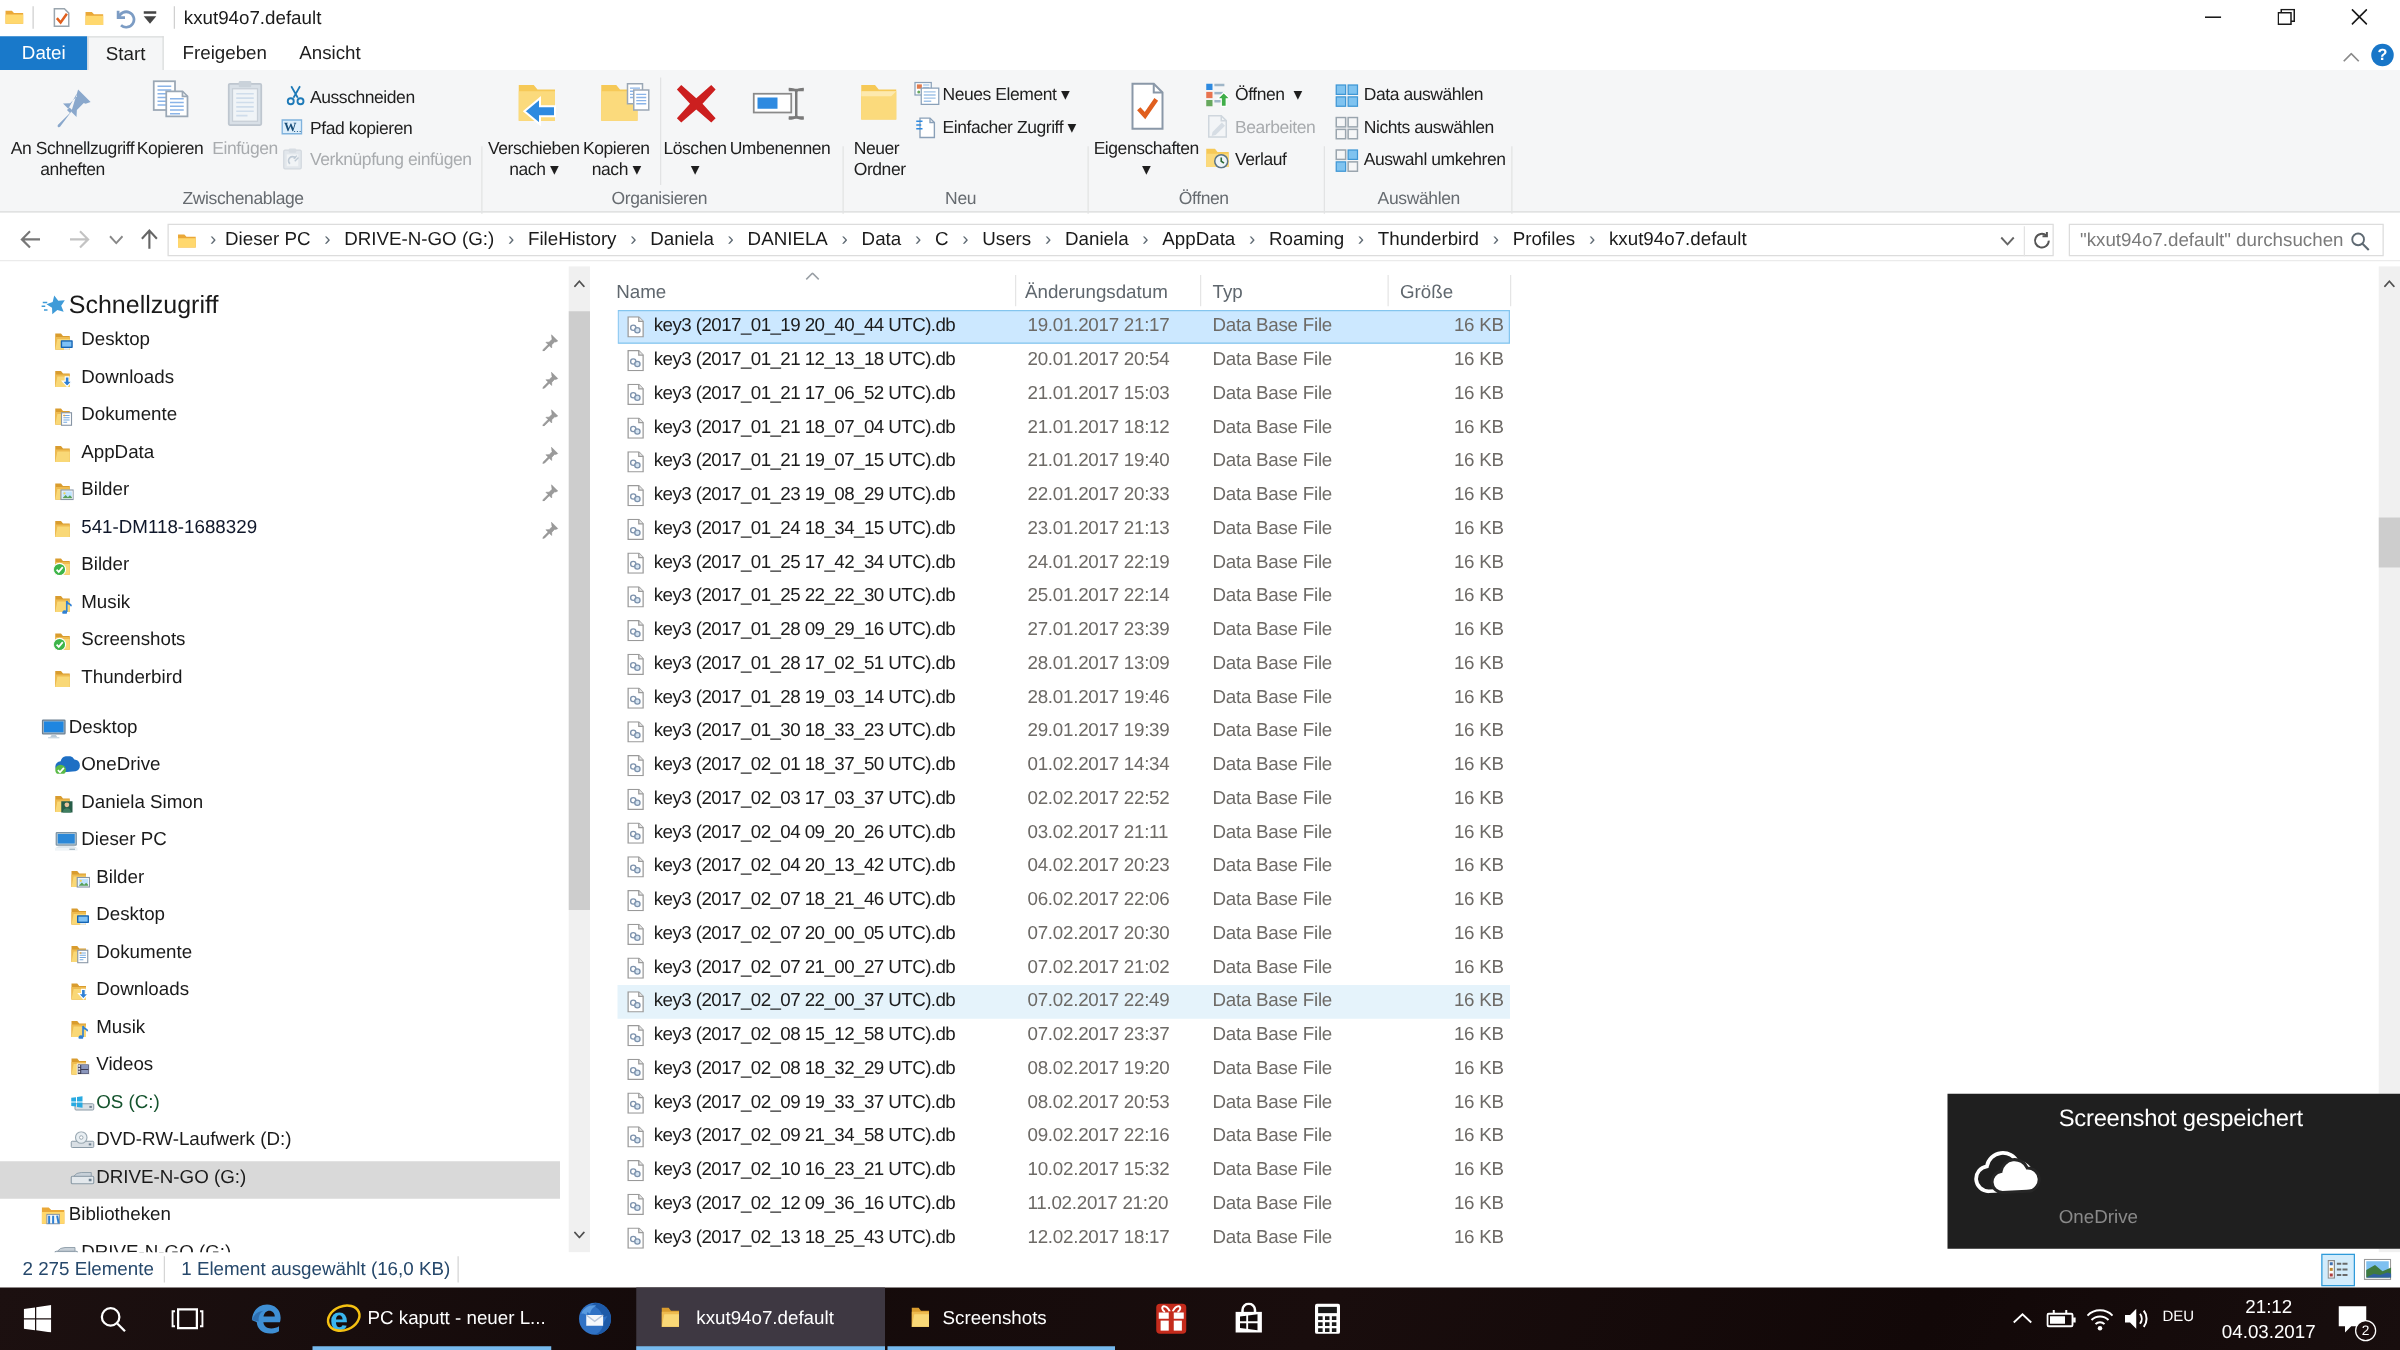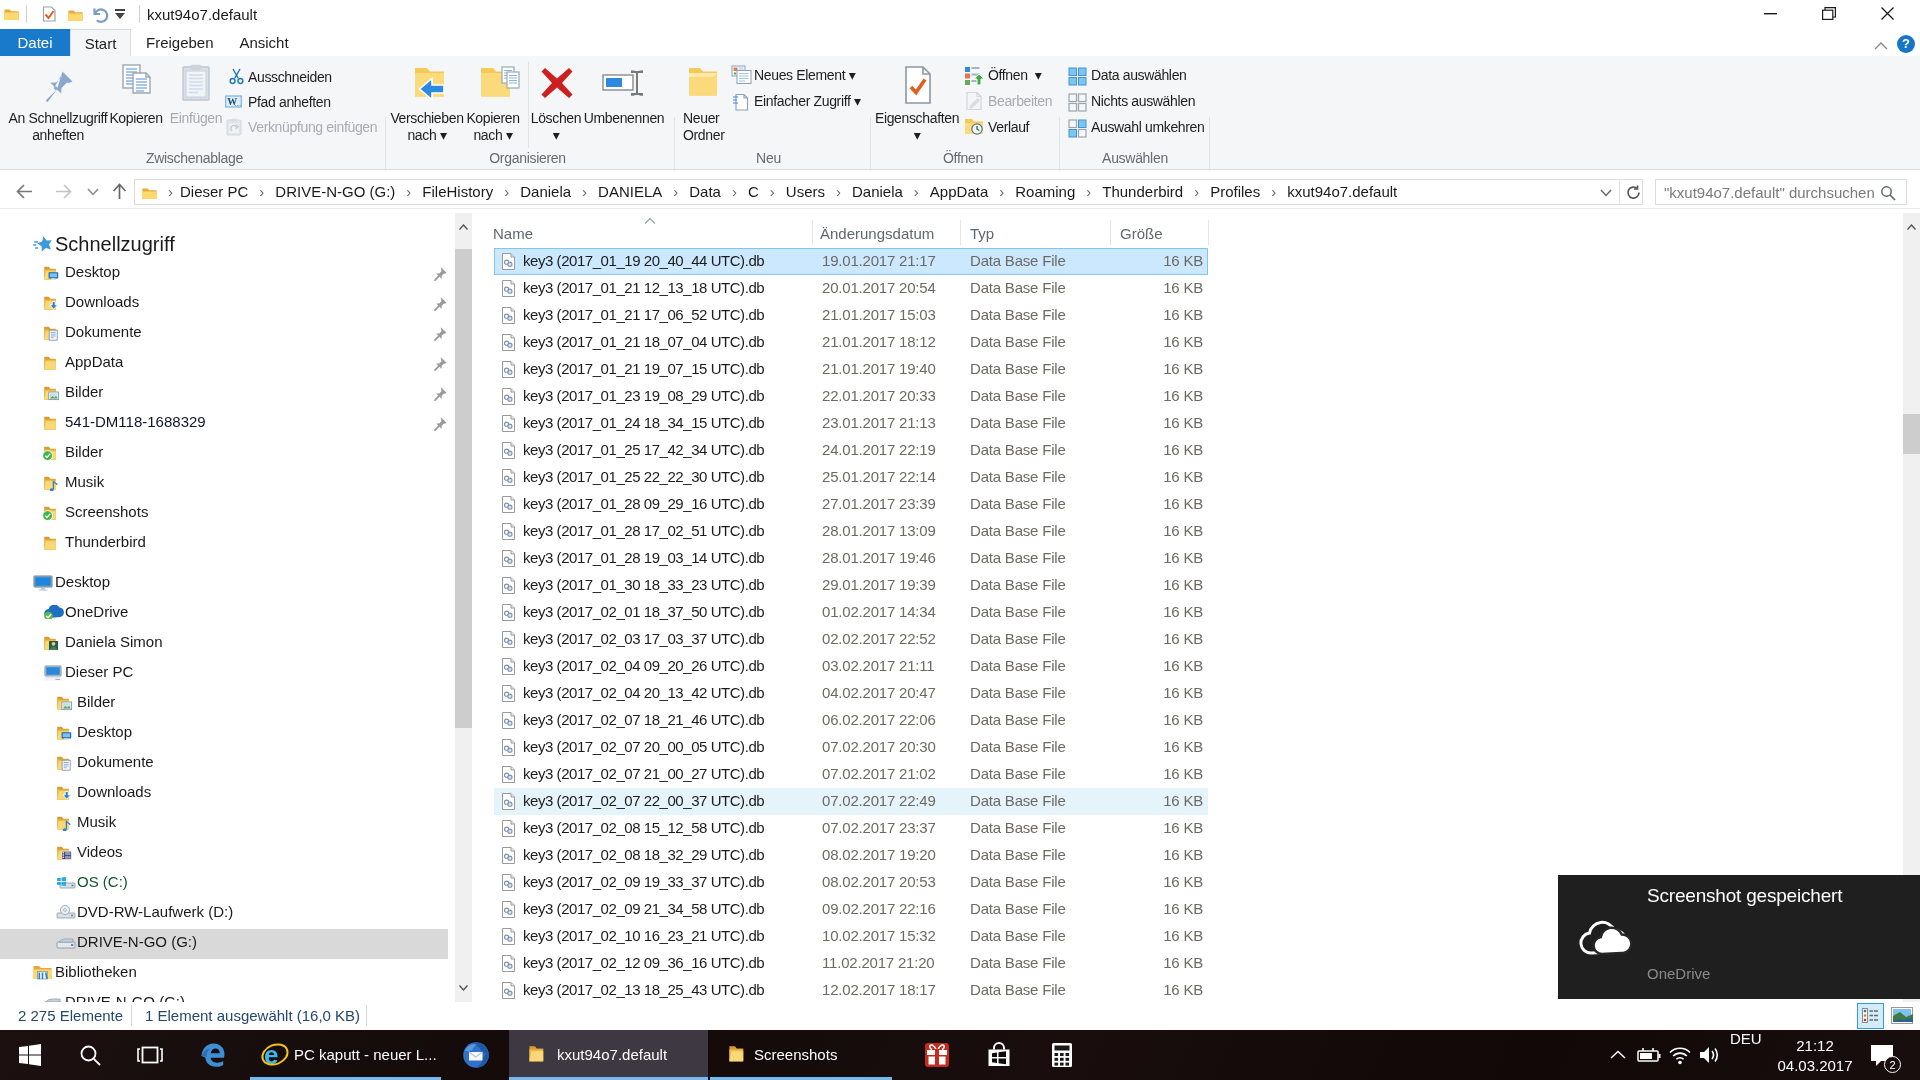--- a/index.html
+++ b/index.html
@@ -88,21 +88,21 @@
         <path d="M5 1 l5.2 9.2 M12 1 L6.8 10.2" stroke="#1e7ab8" stroke-width="1.4" fill="none"></path>
         <circle cx="4.6" cy="13" r="2.4" fill="none" stroke="#1e7ab8" stroke-width="1.5"></circle>
         <circle cx="12.4" cy="13" r="2.4" fill="none" stroke="#1e7ab8" stroke-width="1.5"></circle>
       </svg></div>
   <div class="abs rtxt" style="left:248px;top:13px">Ausschneiden</div>
   <div class="abs" style="left:225px;top:38px"><svg width="17" height="15" viewBox="0 0 17 15">
         <rect x="0.7" y="2" width="15.6" height="11" fill="#ddeefb" stroke="#7fb2dd" stroke-width="1.2"></rect>
         <text x="2.2" y="11" font-family="Liberation Serif" font-size="10" font-weight="bold" fill="#1a4f7a">W</text>
         <text x="9.5" y="11.5" font-size="8" fill="#1a4f7a">...</text>
       </svg></div>
-  <div class="abs rtxt" style="left:248px;top:38px">Pfad anheften</div>
+  <div class="abs rtxt" style="left:248px;top:38px">Pfad kopieren</div>
   <div class="abs" style="left:226px;top:62px;opacity:0.45"><svg width="16" height="18" viewBox="0 0 16 18">
         <rect x="1" y="2" width="14" height="15" rx="1" fill="#cdd6df" stroke="#aab6c2" stroke-width="1"></rect>
         <rect x="5" y="0.8" width="6" height="3.4" rx="1" fill="#b3bfcb"></rect>
         <rect x="3.4" y="5.5" width="9.2" height="9.5" fill="#eef2f6"></rect>
         <path d="M6 13 a3.2 3.2 0 1 1 4.5-4.5" fill="none" stroke="#7e96ac" stroke-width="1.3"></path>
         <path d="M9 9 l2.5-2.5 M9.8 11 l3-3" stroke="#7e96ac" stroke-width="1.1"></path>
       </svg></div>
   <div class="abs rtxt gray" style="left:248px;top:63px">Verknüpfung einfügen</div>
   <div class="rlbl" style="left:146px;top:94px;width:92px;text-align:center">Zwischenablage</div>
   <div class="sep" style="left:385px"></div>
@@ -689,21 +689,21 @@
 <div class="fmeta" style="left:970px;top:656.5px">Data Base File</div>
 <div class="fmeta" style="left:1110px;top:656.5px;width:93px;text-align:right">16 KB</div>
 <div style="position:absolute;left:494px;top:679.5px;width:714px;height:27px;"></div>
 <div style="position:absolute;left:500px;top:684.5px;width:17px;height:17px"><svg width="17" height="17" viewBox="0 0 17 17">
             <path d="M2.5 0.5 h8.5 l3.5 3.5 v12.5 h-12 Z" fill="#fff" stroke="#9a9a9a" stroke-width="1"></path>
             <path d="M11 0.5 v3.5 h3.5" fill="#e8e8e8" stroke="#9a9a9a" stroke-width="1"></path>
             <circle cx="6.6" cy="9.2" r="2.1" fill="none" stroke="#7e93ad" stroke-width="1.1"></circle>
             <circle cx="9.9" cy="11.2" r="2.1" fill="#cfe0f0" fill-opacity="0.85" stroke="#7e93ad" stroke-width="1.1"></circle>
           </svg></div>
 <div class="fname" style="left:523px;top:683.5px">key3 (2017_02_04 20_13_42 UTC).db</div>
-<div class="fmeta" style="left:822px;top:683.5px">04.02.2017 20:47</div>
+<div class="fmeta" style="left:822px;top:683.5px">04.02.2017 20:23</div>
 <div class="fmeta" style="left:970px;top:683.5px">Data Base File</div>
 <div class="fmeta" style="left:1110px;top:683.5px;width:93px;text-align:right">16 KB</div>
 <div style="position:absolute;left:494px;top:706.5px;width:714px;height:27px;"></div>
 <div style="position:absolute;left:500px;top:711.5px;width:17px;height:17px"><svg width="17" height="17" viewBox="0 0 17 17">
             <path d="M2.5 0.5 h8.5 l3.5 3.5 v12.5 h-12 Z" fill="#fff" stroke="#9a9a9a" stroke-width="1"></path>
             <path d="M11 0.5 v3.5 h3.5" fill="#e8e8e8" stroke="#9a9a9a" stroke-width="1"></path>
             <circle cx="6.6" cy="9.2" r="2.1" fill="none" stroke="#7e93ad" stroke-width="1.1"></circle>
             <circle cx="9.9" cy="11.2" r="2.1" fill="#cfe0f0" fill-opacity="0.85" stroke="#7e93ad" stroke-width="1.1"></circle>
           </svg></div>
 <div class="fname" style="left:523px;top:710.5px">key3 (2017_02_07 18_21_46 UTC).db</div>
@@ -954,20 +954,20 @@
           <path d="M2 8.5 a14 14 0 0 1 20 0"></path>
           <path d="M5.2 12 a9.5 9.5 0 0 1 13.6 0"></path>
           <path d="M8.4 15.3 a5 5 0 0 1 7.2 0"></path>
         </g>
         <circle cx="12" cy="18.5" r="1.8" fill="#fff"></circle>
       </svg></div>
   <div class="abs" style="left:1697px;top:14px"><svg width="24" height="22" viewBox="0 0 24 22">
         <path d="M3 8 h4 l5-5 v16 l-5-5 H3 Z" fill="#fff"></path>
         <path d="M15 7 a6.5 6.5 0 0 1 0 8 M18 4.5 a10.5 10.5 0 0 1 0 13" fill="none" stroke="#fff" stroke-width="1.6"></path>
       </svg></div>
-  <div class="tbtxt" style="left:1730px;top:0;font-size:15px">DEU</div>
+  <div class="tbtxt" style="left:1730px;top:16px;font-size:12px">DEU</div>
   <div class="tbtxt" style="left:1787px;top:7px;width:56px;text-align:center">21:12</div>
   <div class="tbtxt" style="left:1775px;top:27px;width:80px;text-align:center">04.03.2017</div>
   <div class="abs" style="left:1869px;top:13px"><svg width="26" height="24" viewBox="0 0 26 24">
         <path d="M2 2 h22 v16 h-12 l-5 5 v-5 h-5 Z" fill="#fff"></path>
         <path d="M5 5 h16 M5 8.5 h16 M5 12 h10" stroke="#1a0d0d" stroke-width="0"></path>
       </svg></div>
   <div class="abs" style="left:1884px;top:26px;width:17px;height:17px;border-radius:50%;background:#1a0d0d;border:1px solid #fff;color:#fff;font-size:11px;text-align:center;line-height:16px">2</div>
 </div>
 </body></html>

